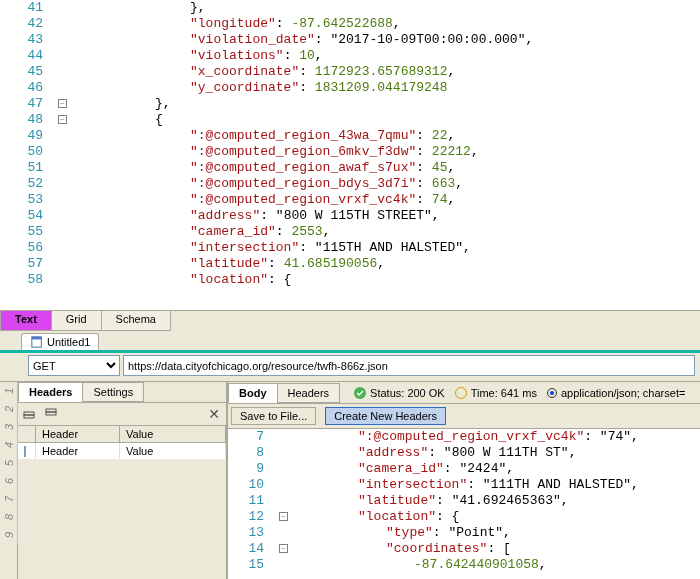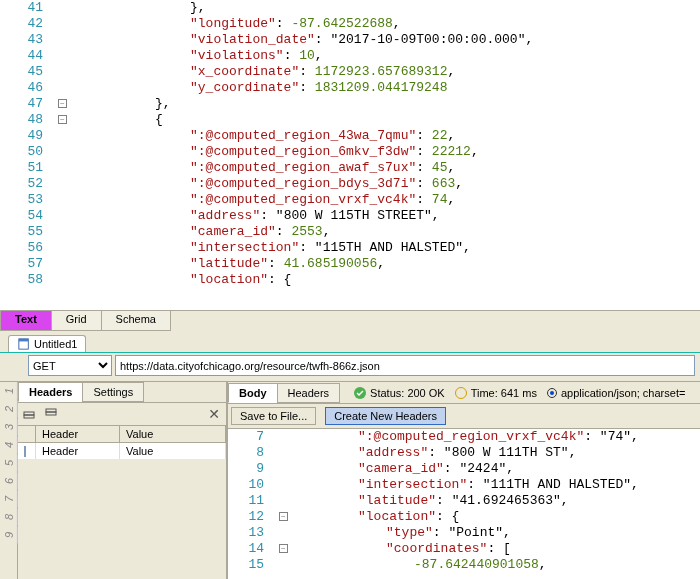--- a/index.html
+++ b/index.html
@@ -14,28 +14,28 @@
 .key { color: #a31515; }
 .str { color: #000; }
 .num { color: #4d7c0f; }
 .punct { color: #000; }
 .indent { display: inline-block; }
 
 .tabs-row { display: flex; background: #ece9d8; border-top: 1px solid #aca899; height: 21px; }
 .tab { padding: 2px 14px; border: 1px solid #aca899; border-top: none; background: #f1efe2; font-size: 11px; cursor: pointer; margin-right: -1px; }
 .tab.active { background: #d946ef; font-weight: bold; }
 
-.doc-tabs { display: flex; background: #ece9d8; height: 22px; border-bottom: 1px solid #14b8a6; align-items: flex-end; padding-left: 8px; }
+.doc-tabs { display: flex; background: #ece9d8; height: 22px; border-bottom: 3px solid #14b8a6; align-items: flex-end; padding-left: 21px; }
 .doc-tab { display: flex; align-items: center; padding: 2px 8px; border: 1px solid #aca899; border-bottom: none; background: #fff; font-size: 11px; border-radius: 3px 3px 0 0; }
 .doc-icon { width: 14px; height: 12px; margin-right: 3px; }
 
 .tab-content { background: #ece9d8; flex: 1; display: flex; flex-direction: column; }
 .http-label { padding: 7px 5px 5px 7px; font-size: 11px; color: #333; }
 .http-row { display: flex; padding: 2px 5px 5px 28px; align-items: center; }
-.method-select { width: 84px; height: 21px; font-size: 11px; border: 1px solid #7f9db9; background: #fff; margin-right: 3px; }
+.method-select { width: 92px; height: 21px; font-size: 11px; border: 1px solid #7f9db9; background: #fff; margin-right: 3px; }
 .url-input { flex: 1; height: 21px; font-size: 11px; border: 1px solid #7f9db9; padding: 0 4px; }
 
 .bottom-container { display: flex; flex: 1; border-top: 1px solid #aca899; background: #ece9d8; }
 .side-numbers { width: 18px; background: #ece9d8; border-right: 1px solid #aca899; font-style: italic; color: #888; }
 .side-num { height: 18px; line-height: 18px; text-align: center; font-size: 11px; border-bottom: 1px solid #ddd; transform: rotate(-90deg); }
 
 .headers-panel { width: 210px; background: #ece9d8; border-right: 2px solid #aca899; display: flex; flex-direction: column; }
 .panel-tabs { display: flex; }
 .panel-tab { padding: 3px 10px; border: 1px solid #aca899; background: #f1efe2; font-size: 11px; cursor: pointer; margin-right: -1px; }
 .panel-tab.active { background: #fff; border-bottom-color: #fff; font-weight: bold; }

